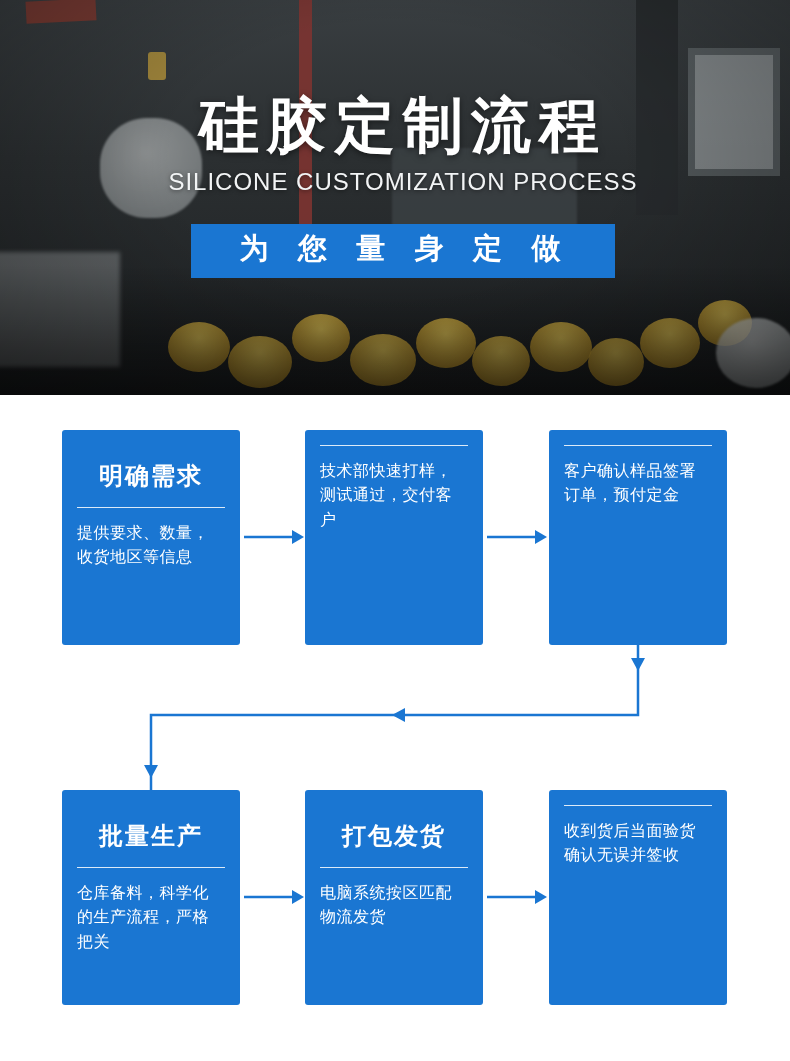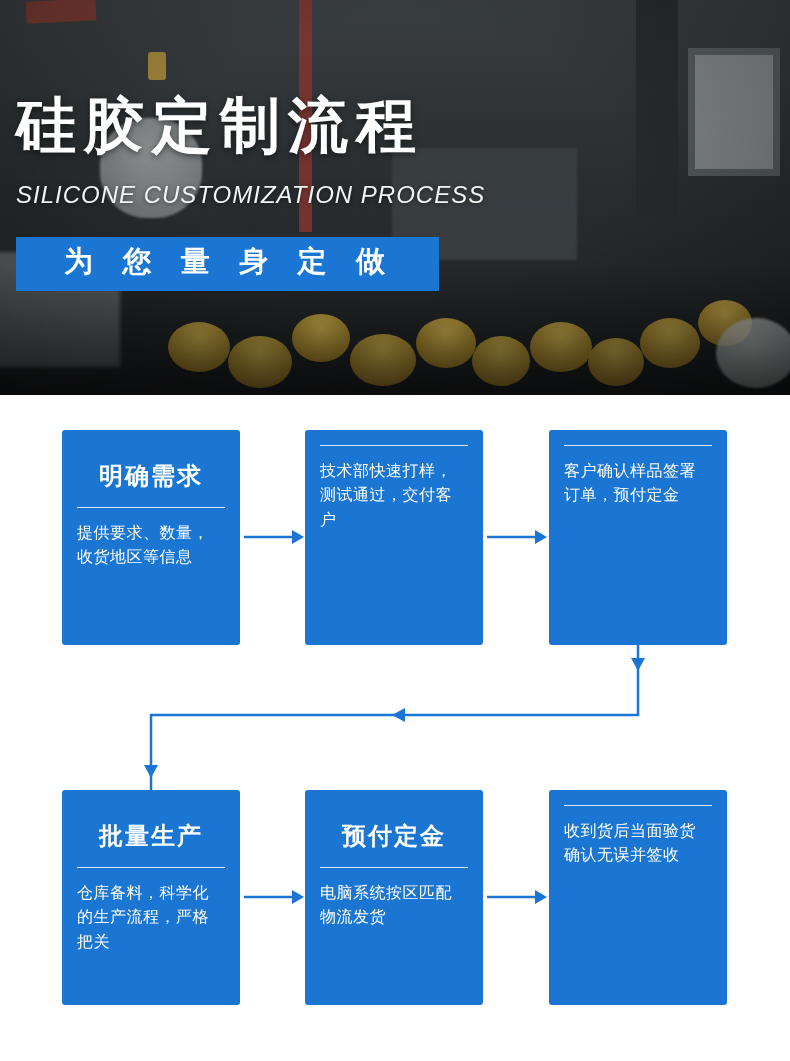--- a/index.html
+++ b/index.html
@@ -25,25 +25,25 @@
                   background:radial-gradient(circle at 45% 35%,#e7eaea,#aab0b2); opacity:.75; filter:blur(1px); }
   .buckets { position:absolute; left:0; top:292px; width:790px; height:103px; }
   .buckets i { position:absolute; display:block; border-radius:50%;
                background:radial-gradient(circle at 50% 32%,#eccd58,#bb932c 72%);
                opacity:.85; filter:blur(.6px); }
   .hero-fade { position:absolute; left:0; bottom:0; width:100%; height:130px;
                background:linear-gradient(180deg,rgba(0,0,0,0),rgba(0,0,0,.55)); }
   .hero-vignette { position:absolute; inset:0;
                background:radial-gradient(ellipse at 50% 40%,rgba(0,0,0,0) 40%,rgba(0,0,0,.35) 100%); }
 
-  .hero-content { position:absolute; left:0; top:0; width:100%; z-index:5;padding-left:16px; }
+  .hero-content { position:absolute; left:0; top:0; width:100%; text-align:center; z-index:5;padding-left:16px; }
   .hero-title { margin-top:86px; color:#ffffff; font-size:60px; font-weight:bold; letter-spacing:8px;
                 text-shadow:0 2px 6px rgba(0,0,0,.5); }
-  .hero-subtitle { margin-top:14px; color:#f2f4f5; font-size:24px; letter-spacing:1px;
-                   text-shadow:0 1px 4px rgba(0,0,0,.5);font-style:italic; }
+  .hero-subtitle { margin-top:1px; color:#f2f4f5; font-size:24px; letter-spacing:1px;
+                   text-shadow:0 1px 4px rgba(0,0,0,.5); }
   .hero-banner { display:inline-block; margin-top:28px; padding:0 48px; height:54px; line-height:54px;
                  background:#1a76d2; color:#ffffff; font-size:29px; font-weight:bold; letter-spacing:6px;font-family:Liberation Mono, monospace; }
 
   
   .flow { position:relative; width:790px; height:666px; background:#ffffff; }
   .flow svg { position:absolute; left:0; top:0; }
   .connector { stroke:#1a76d2; stroke-width:2.5; fill:none; }
   .arrowhead { fill:#1a76d2; }
 
   .step { position:absolute; width:178px; height:215px; background:#1a76d2; color:#ffffff; border-radius:3px; }
@@ -127,21 +127,21 @@
     <div class="step s3">
       <div class="divider"></div>
       <p>客户确认样品签署订单，预付定金</p>
     </div>
     <div class="step s4">
       <h3>批量生产</h3>
       <div class="divider"></div>
       <p>仓库备料，科学化的生产流程，严格把关</p>
     </div>
     <div class="step s5">
-      <h3>预付定金</h3>
+      <h3>打包发货</h3>
       <div class="divider"></div>
       <p>电脑系统按区匹配物流发货</p>
     </div>
     <div class="step s6">
       <div class="divider"></div>
       <p>收到货后当面验货确认无误并签收</p>
     </div>
   </div>
 
 </div>

